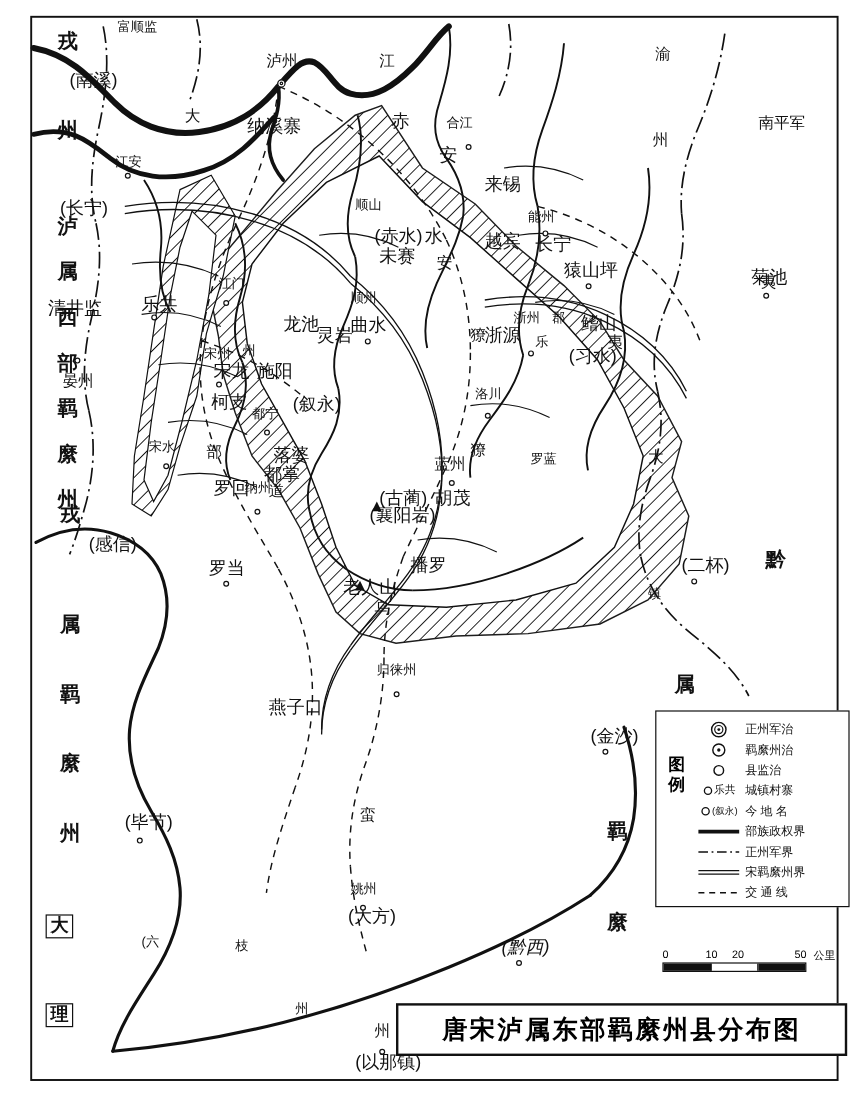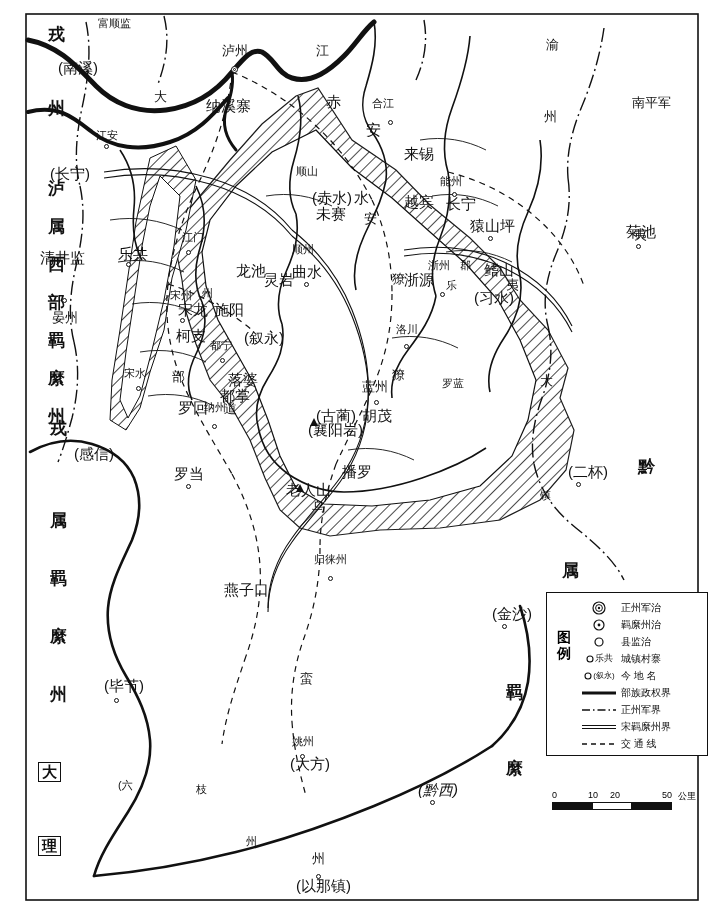--- a/index.html
+++ b/index.html
@@ -551,14 +551,17 @@
       <span style="left:110px;">50</span>
       <span style="left:126px;">公里</span>
     </div>
     <div id="scale-bar-graphic">
       <div class="filled"></div>
       <div></div>
       <div class="filled"></div>
     </div>
   </div>
 
+  <div id="title-box">
+    <span id="title-text">唐宋泸属东部羁縻州县分布图</span>
+  </div>
 
 </div>
 
 </body></html>

